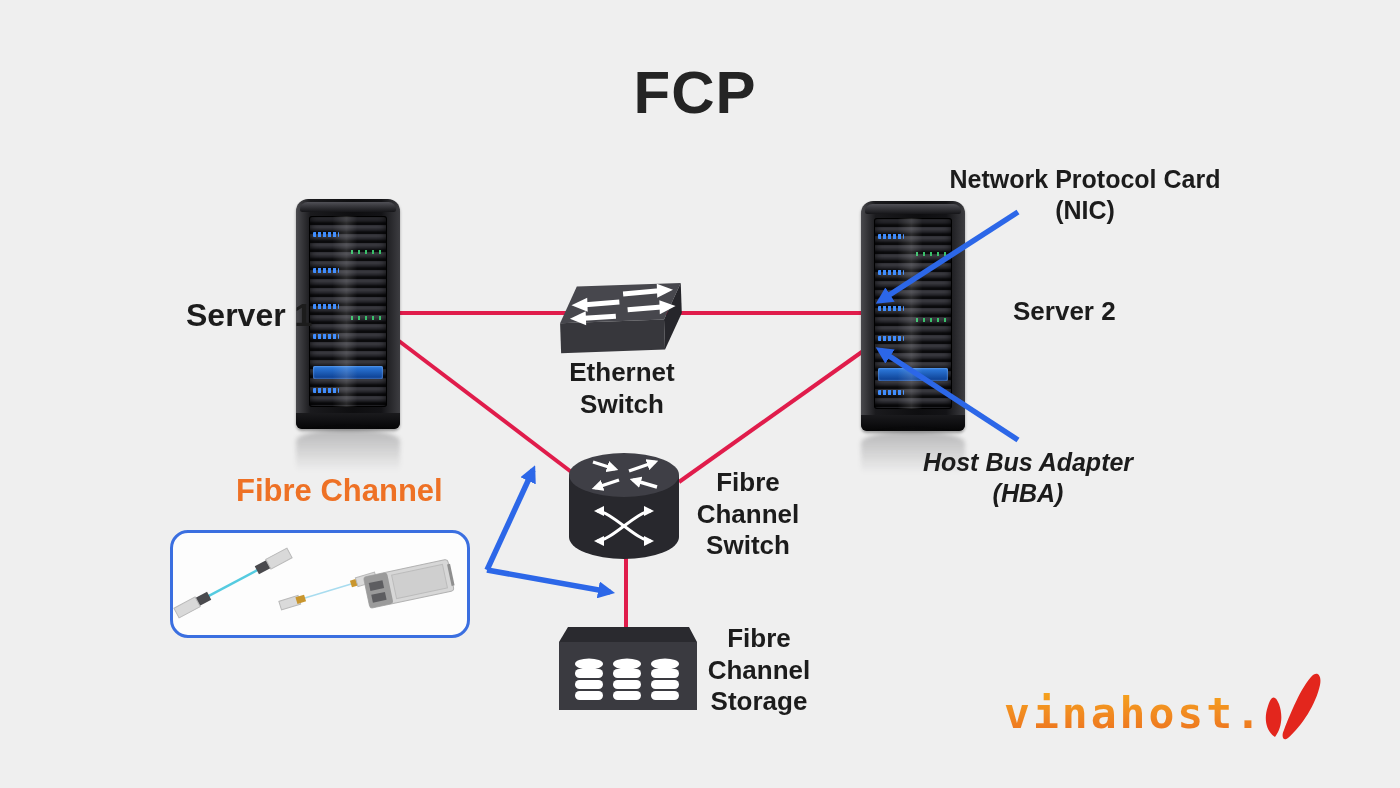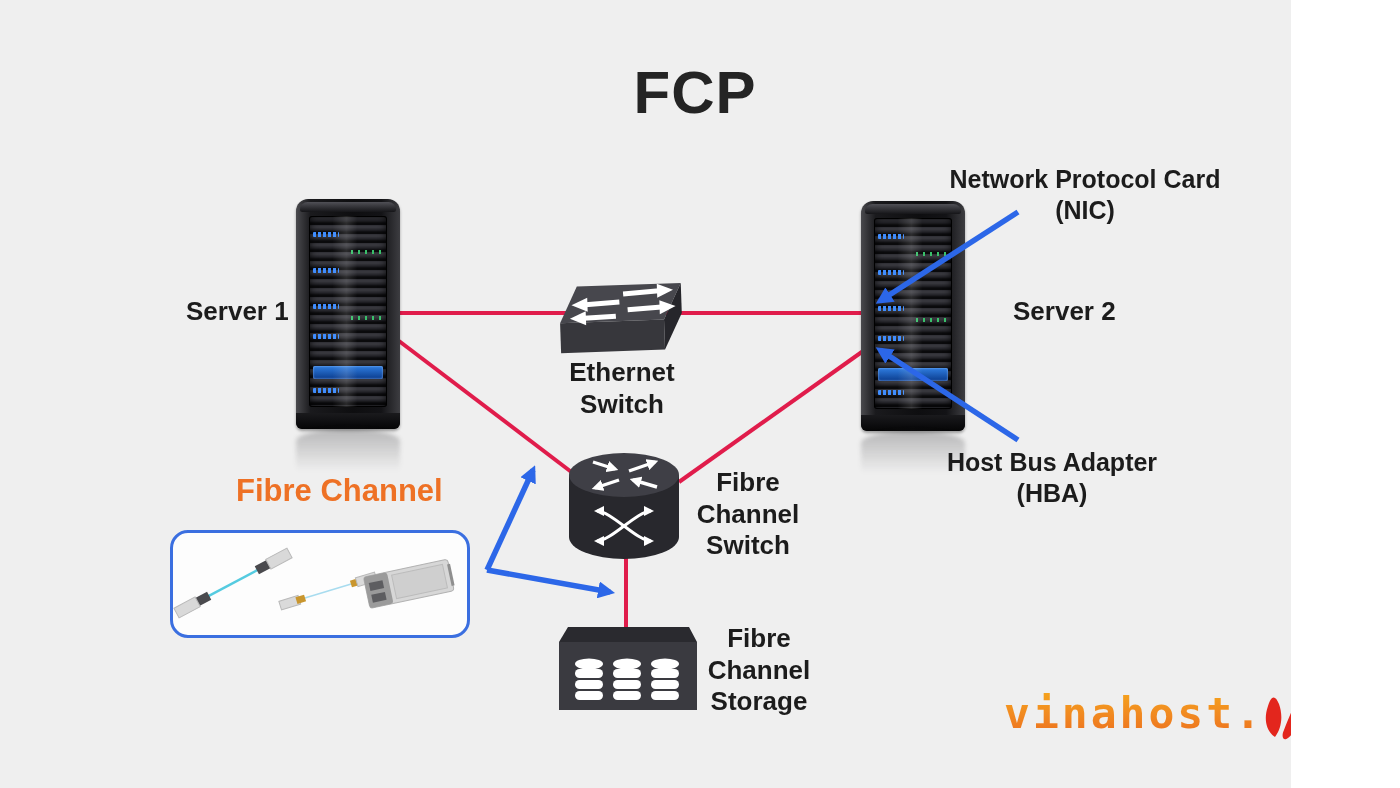--- a/index.html
+++ b/index.html
@@ -1,17 +1,17 @@
 <!DOCTYPE html>
 <html><head>
 <meta charset="utf-8">
 <style>
   html,body{margin:0;padding:0;}
   .canvas{
-    position:relative; width:1291px; height:788px;
+    position:relative; width:1400px; height:788px;
     background:#efefef; overflow:hidden;
     font-family:"Liberation Sans", sans-serif;
   }
   .layer{position:absolute;left:0;top:0;width:1400px;height:788px;pointer-events:none;}
   .lbl{
     position:absolute; font-weight:700; color:#1c1c1c;
     white-space:pre-line; line-height:1.22;
   }
   .title{
     left:0; top:56px; width:1390px; text-align:center;
@@ -237,38 +237,38 @@
     <g stroke="#2c67e8" stroke-width="5.5" fill="none">
       <line x1="1018" y1="212" x2="880" y2="301" marker-end="url(#bl)"></line>
       <line x1="1018" y1="440" x2="880" y2="350" marker-end="url(#bl)"></line>
       <line x1="487" y1="570" x2="533" y2="470" marker-end="url(#bl)"></line>
       <line x1="487" y1="570" x2="610" y2="592" marker-end="url(#bl)"></line>
     </g>
   </svg>
 
   <div class="lbl title">FCP</div>
 
-  <div class="lbl" style="left:186px;top:296px;font-size:26px;">Server 1</div>
+  <div class="lbl" style="left:186px;top:296px;font-size:32px;">Server 1</div>
   <div class="lbl" style="left:981px;top:296px;font-size:26px;margin-left:32px;">Server 2</div>
 
   <div class="lbl" style="left:542px;top:357px;width:160px;text-align:center;font-size:26px;">Ethernet
 Switch</div>
 
   <div class="lbl" style="left:690px;top:467px;width:116px;text-align:center;font-size:26px;">Fibre
 Channel
 Switch</div>
   <div class="lbl" style="left:700px;top:623px;width:118px;text-align:center;font-size:26px;">Fibre
 Channel
 Storage</div>
 
   <div class="lbl orange" style="left:236px;top:444px;font-size:31px;margin-top:28px;">Fibre Channel</div>
 
   <div class="lbl" style="left:925px;top:164px;width:320px;text-align:center;font-size:25px;">Network Protocol Card
 (NIC)</div>
-  <div class="lbl" style="left:912px;top:447px;width:280px;text-align:center;font-size:25px;">Host Bus Adapter
+  <div class="lbl" style="left:888px;top:447px;width:280px;text-align:center;font-size:25px;font-style:italic;">Host Bus Adapter
 (HBA)</div>
 
 
   <div class="logo-text">vinahost.</div>
   <svg style="position:absolute;left:1256px;top:672px;" width="68" height="76" viewBox="0 0 68 76">
     <path d="M12,34 C7,48 11,60 19,65 C26,56 27,43 23,32 C19,22 15,24 12,34 Z" fill="#e3261d"></path>
     <path d="M28,58 C35,40 45,16 55,5 C61,-2 66,3 64,13 C60,32 46,54 32,66 C27,70 25,64 28,58 Z" fill="#e3261d"></path>
   </svg>
 
 </div>

